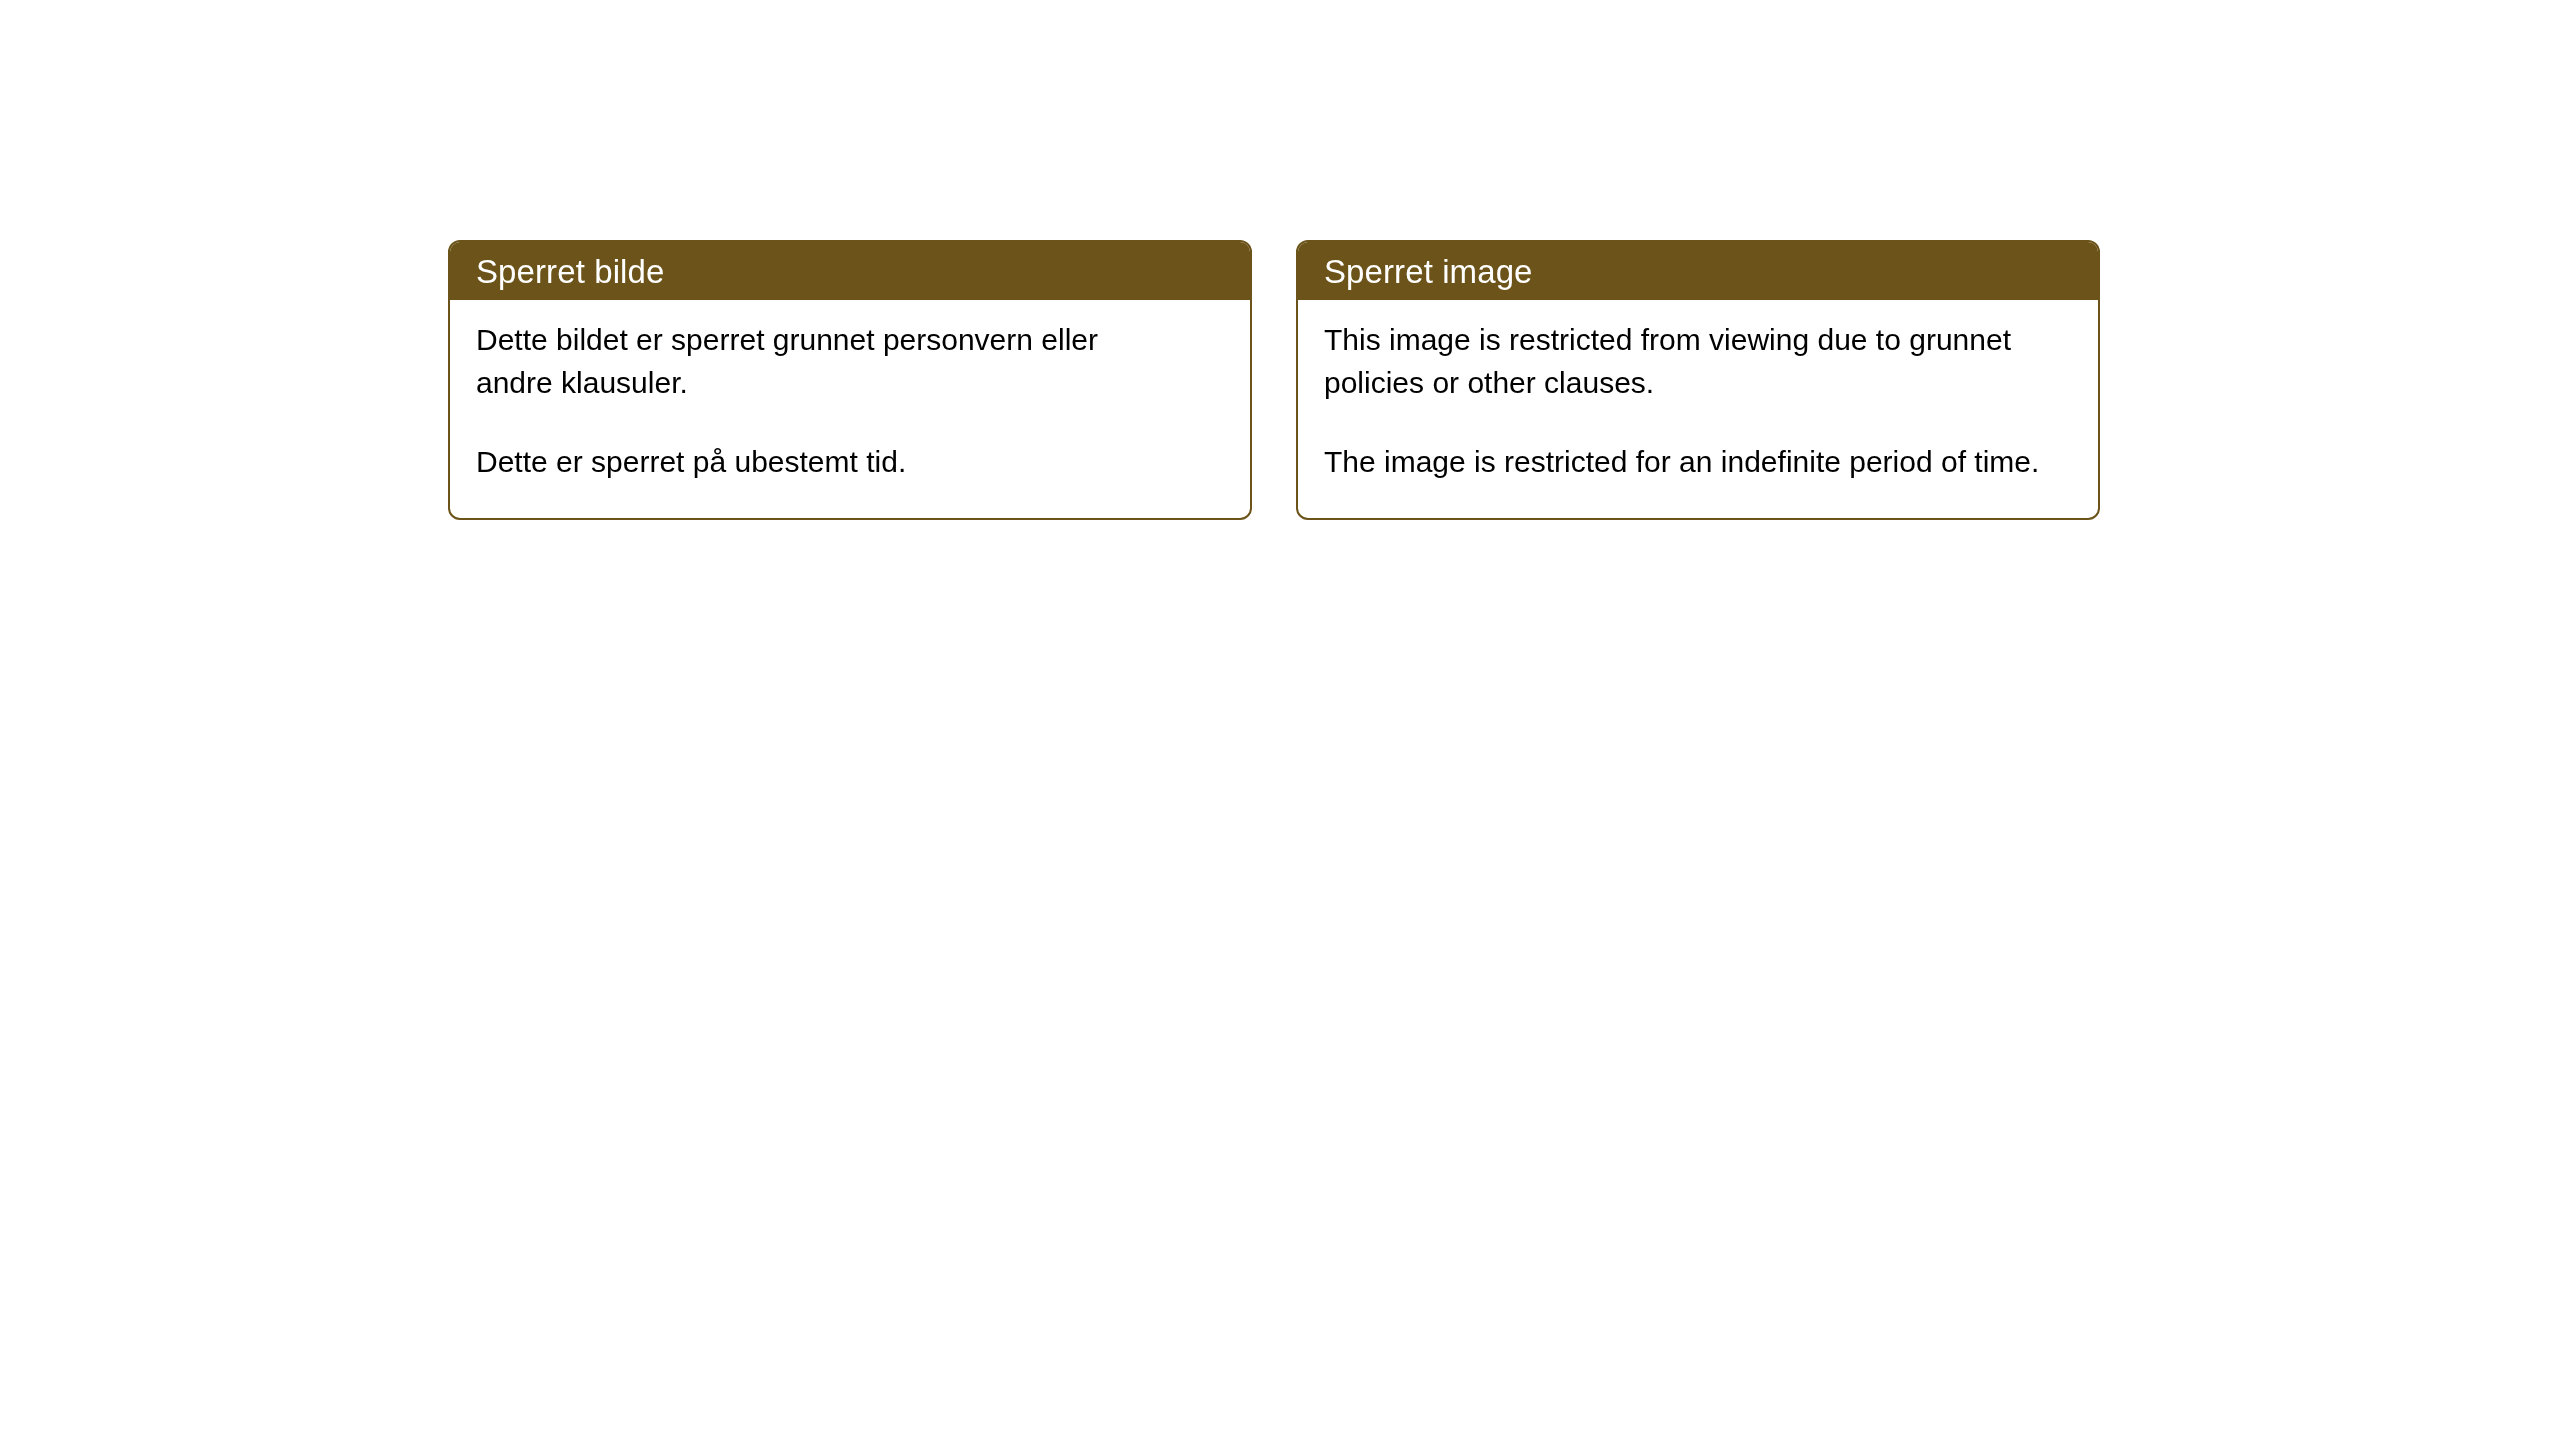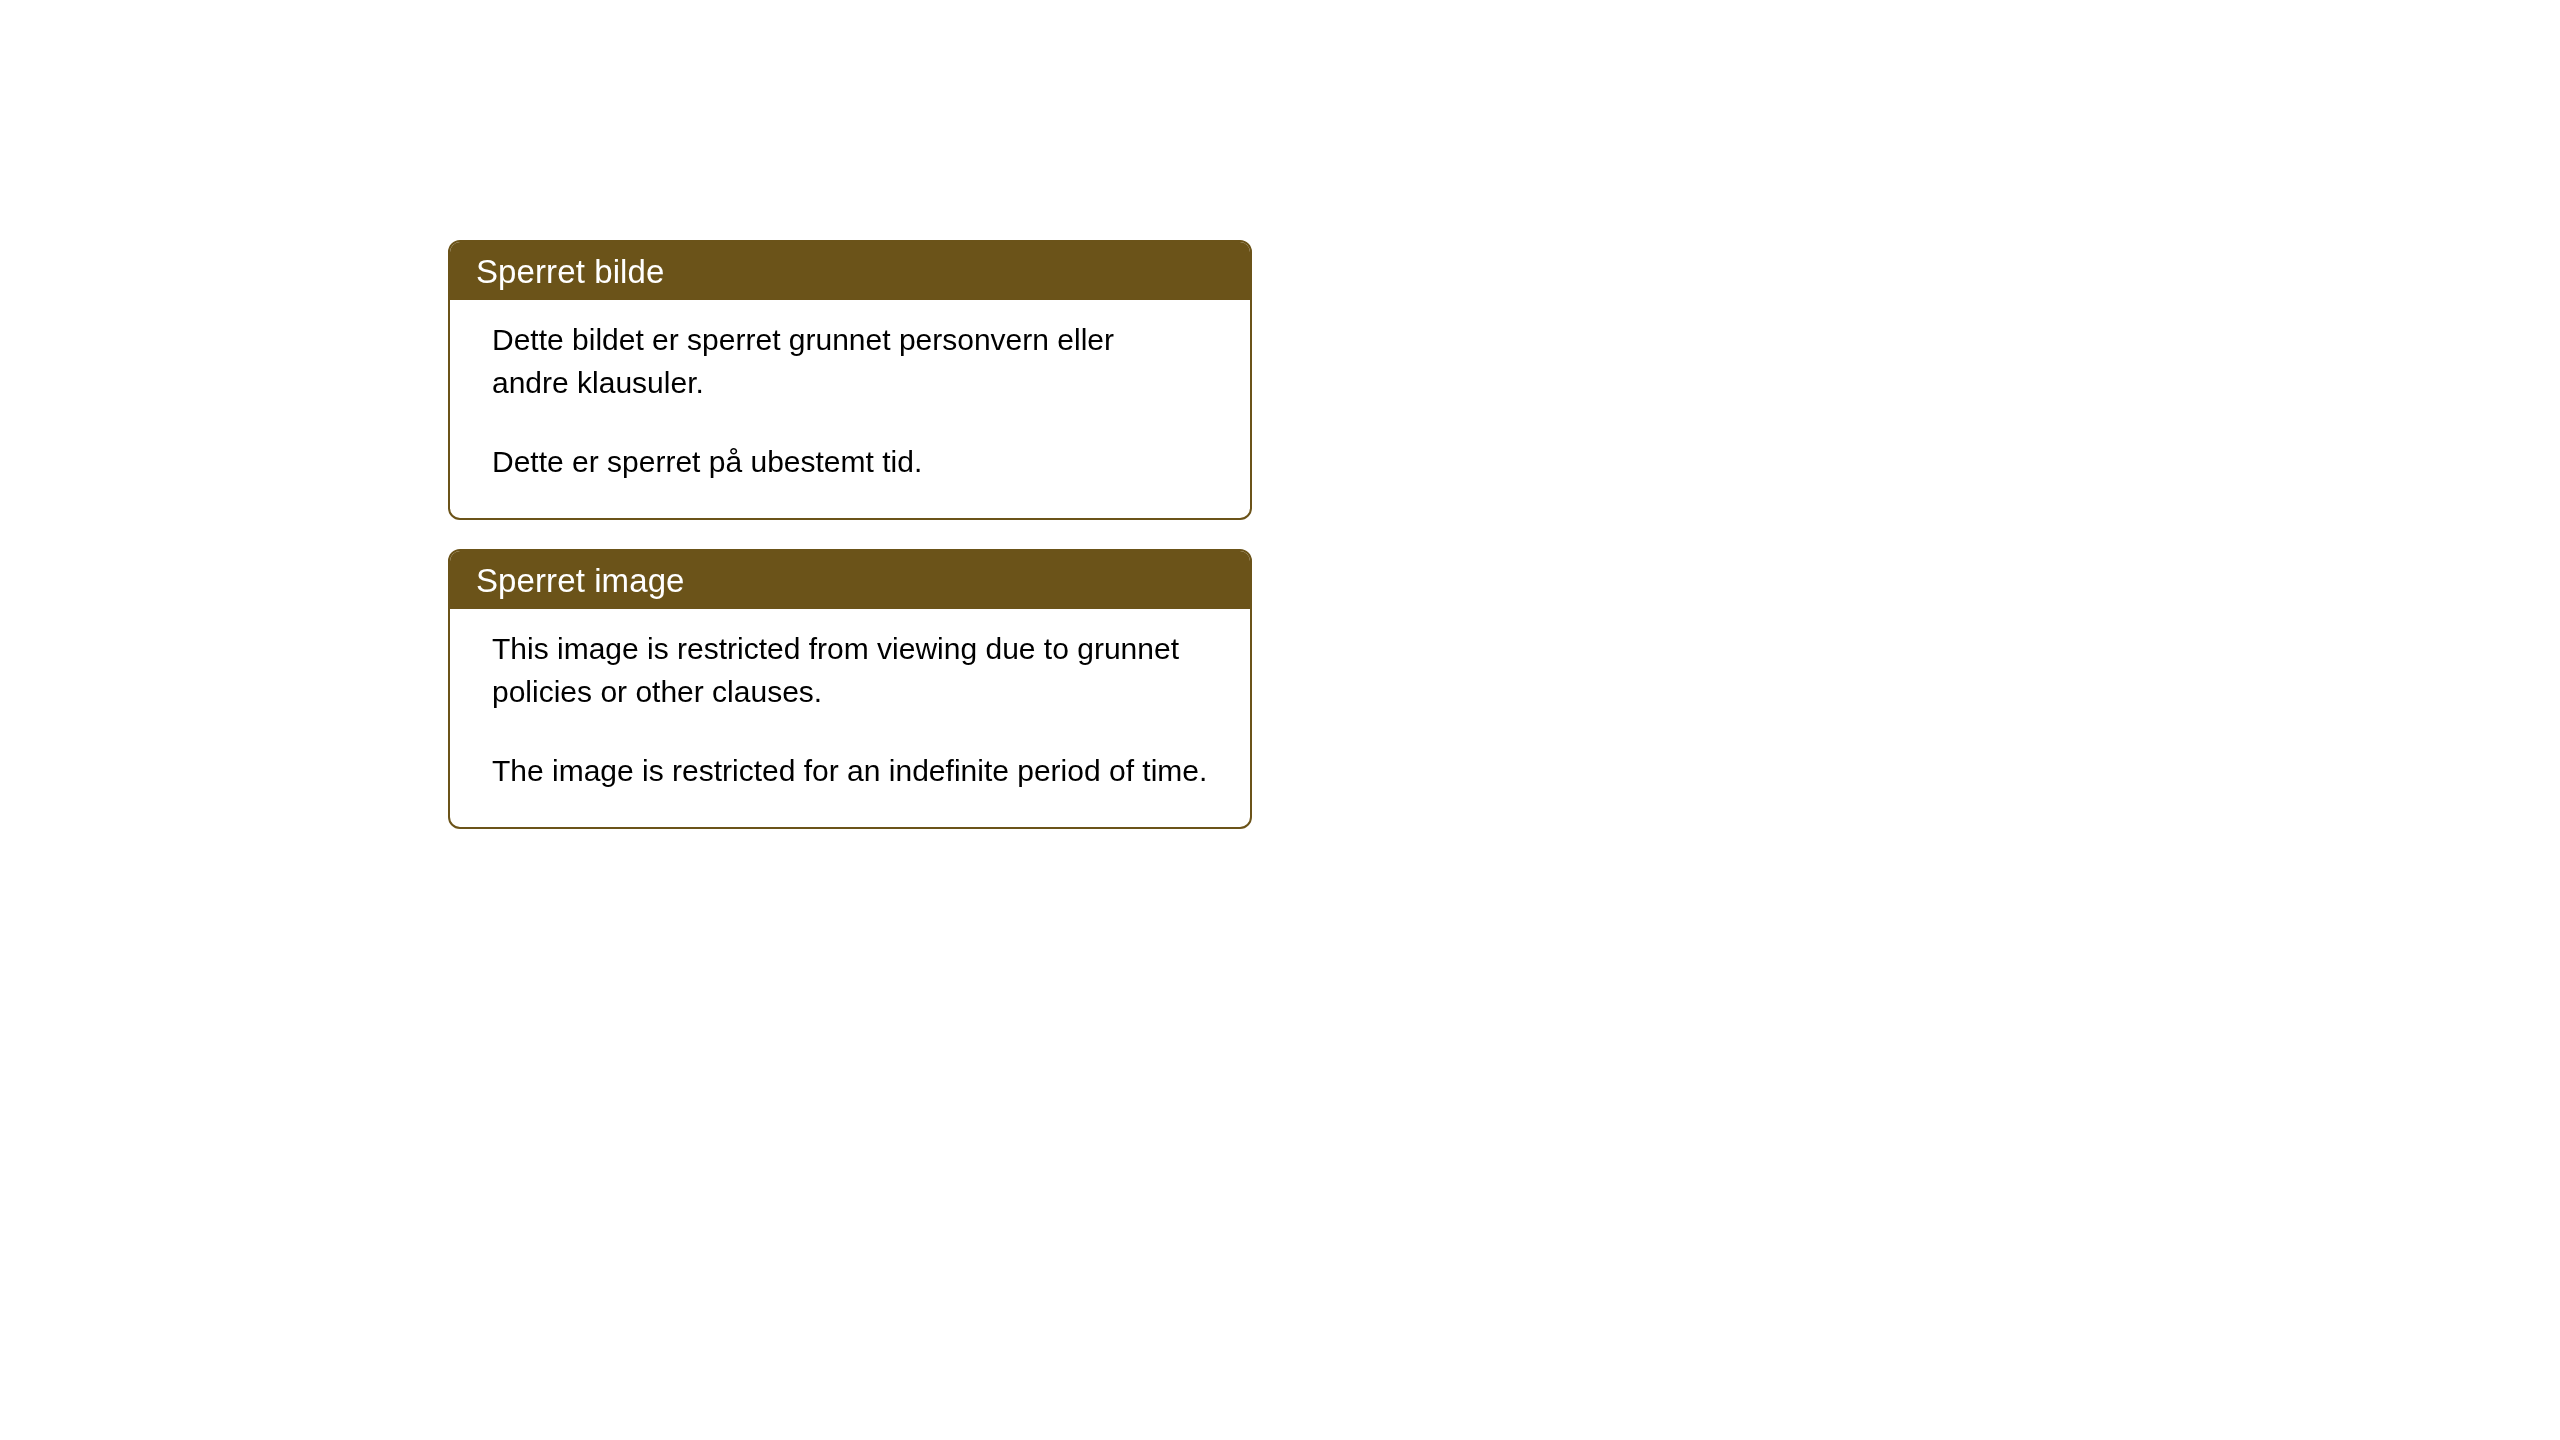--- a/index.html
+++ b/index.html
@@ -13,23 +13,23 @@
     position: relative;
     font-family: "Liberation Sans", "DejaVu Sans", sans-serif;
     overflow: hidden;
   }
 
   .cards-area {
     position: absolute;
     left: 448px;
     top: 240px;
     display: flex;
-    flex-direction: column;
+    flex-direction: row;
     align-items: flex-start;
-    gap: 29px;
+    gap: 44px;
   }
 
   .notice-card {
     width: 804px;
     box-sizing: border-box;
     background: #ffffff;
     border: 2px solid #6b5319;
     border-radius: 12px;
     overflow: hidden;
     display: flex;
@@ -52,21 +52,20 @@
     font-weight: 400;
     color: #ffffff;
     letter-spacing: 0.1px;
     white-space: nowrap;
   }
 
   .card-body {
     padding: 18px 37px 24px 26px;
     box-sizing: border-box;
     min-height: 218px;
-    margin-left: 16px;
   }
 
   .card-paragraph {
     font-size: 30px;
     line-height: 43px;
     color: #000000;
     margin: 0;
     max-width: 700px;
   }
 

